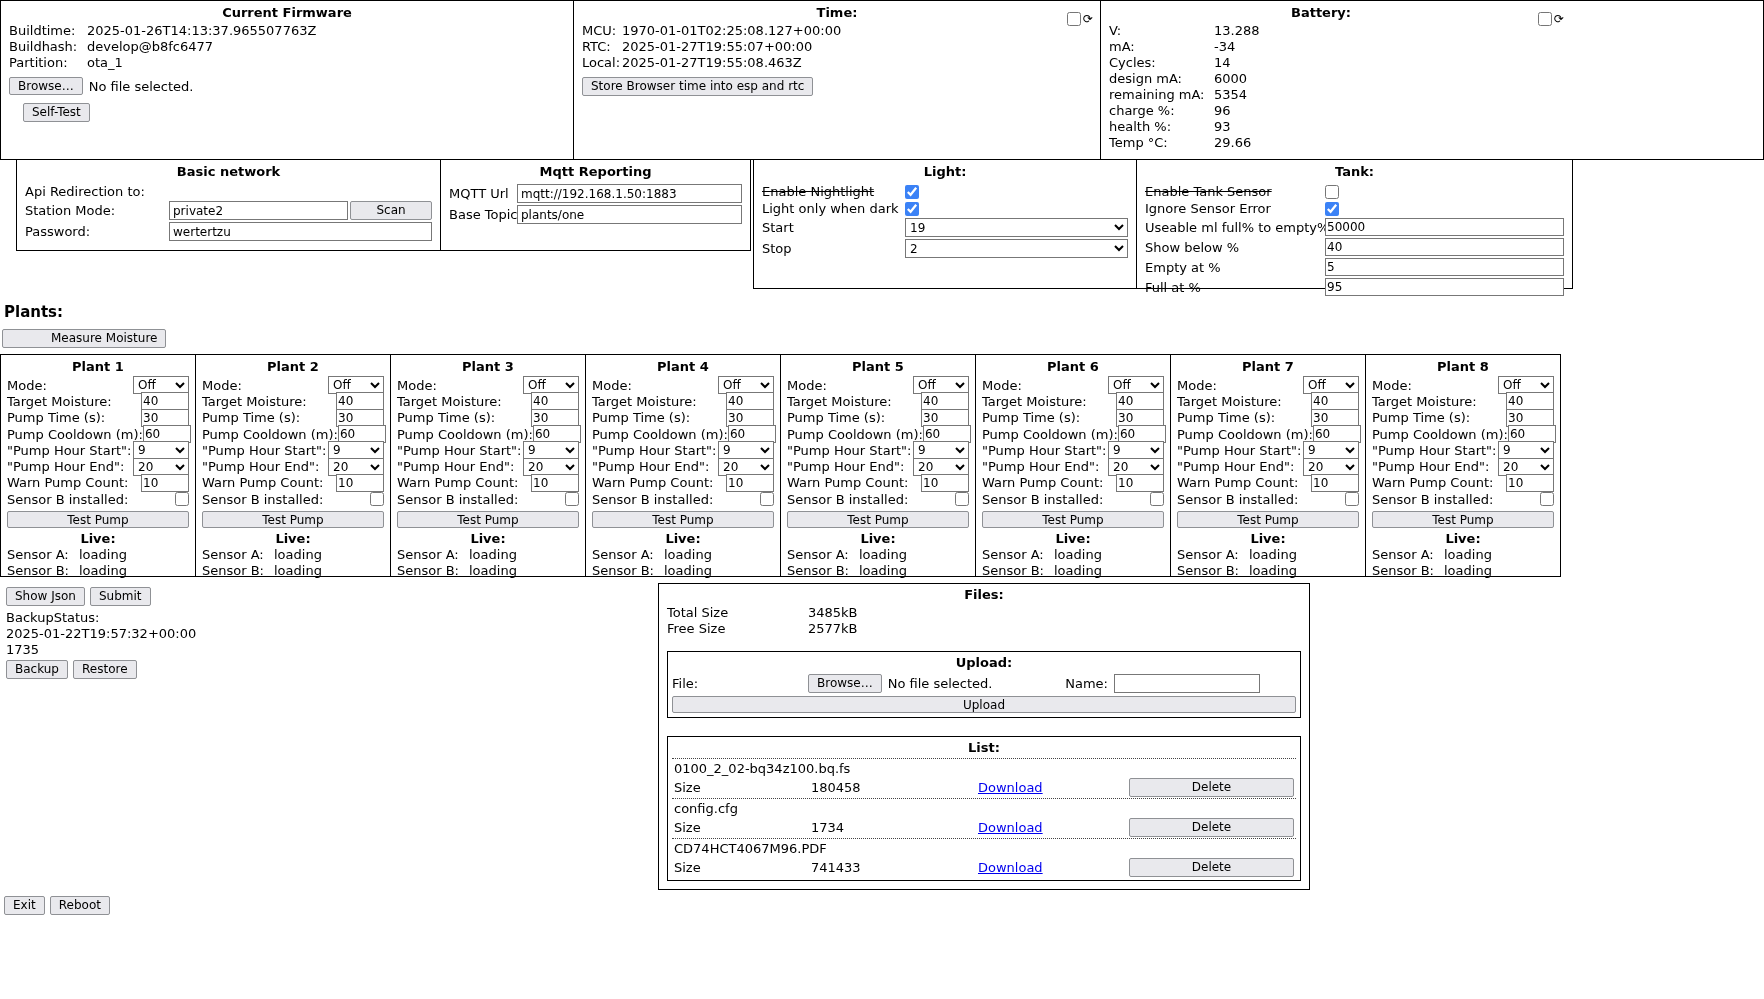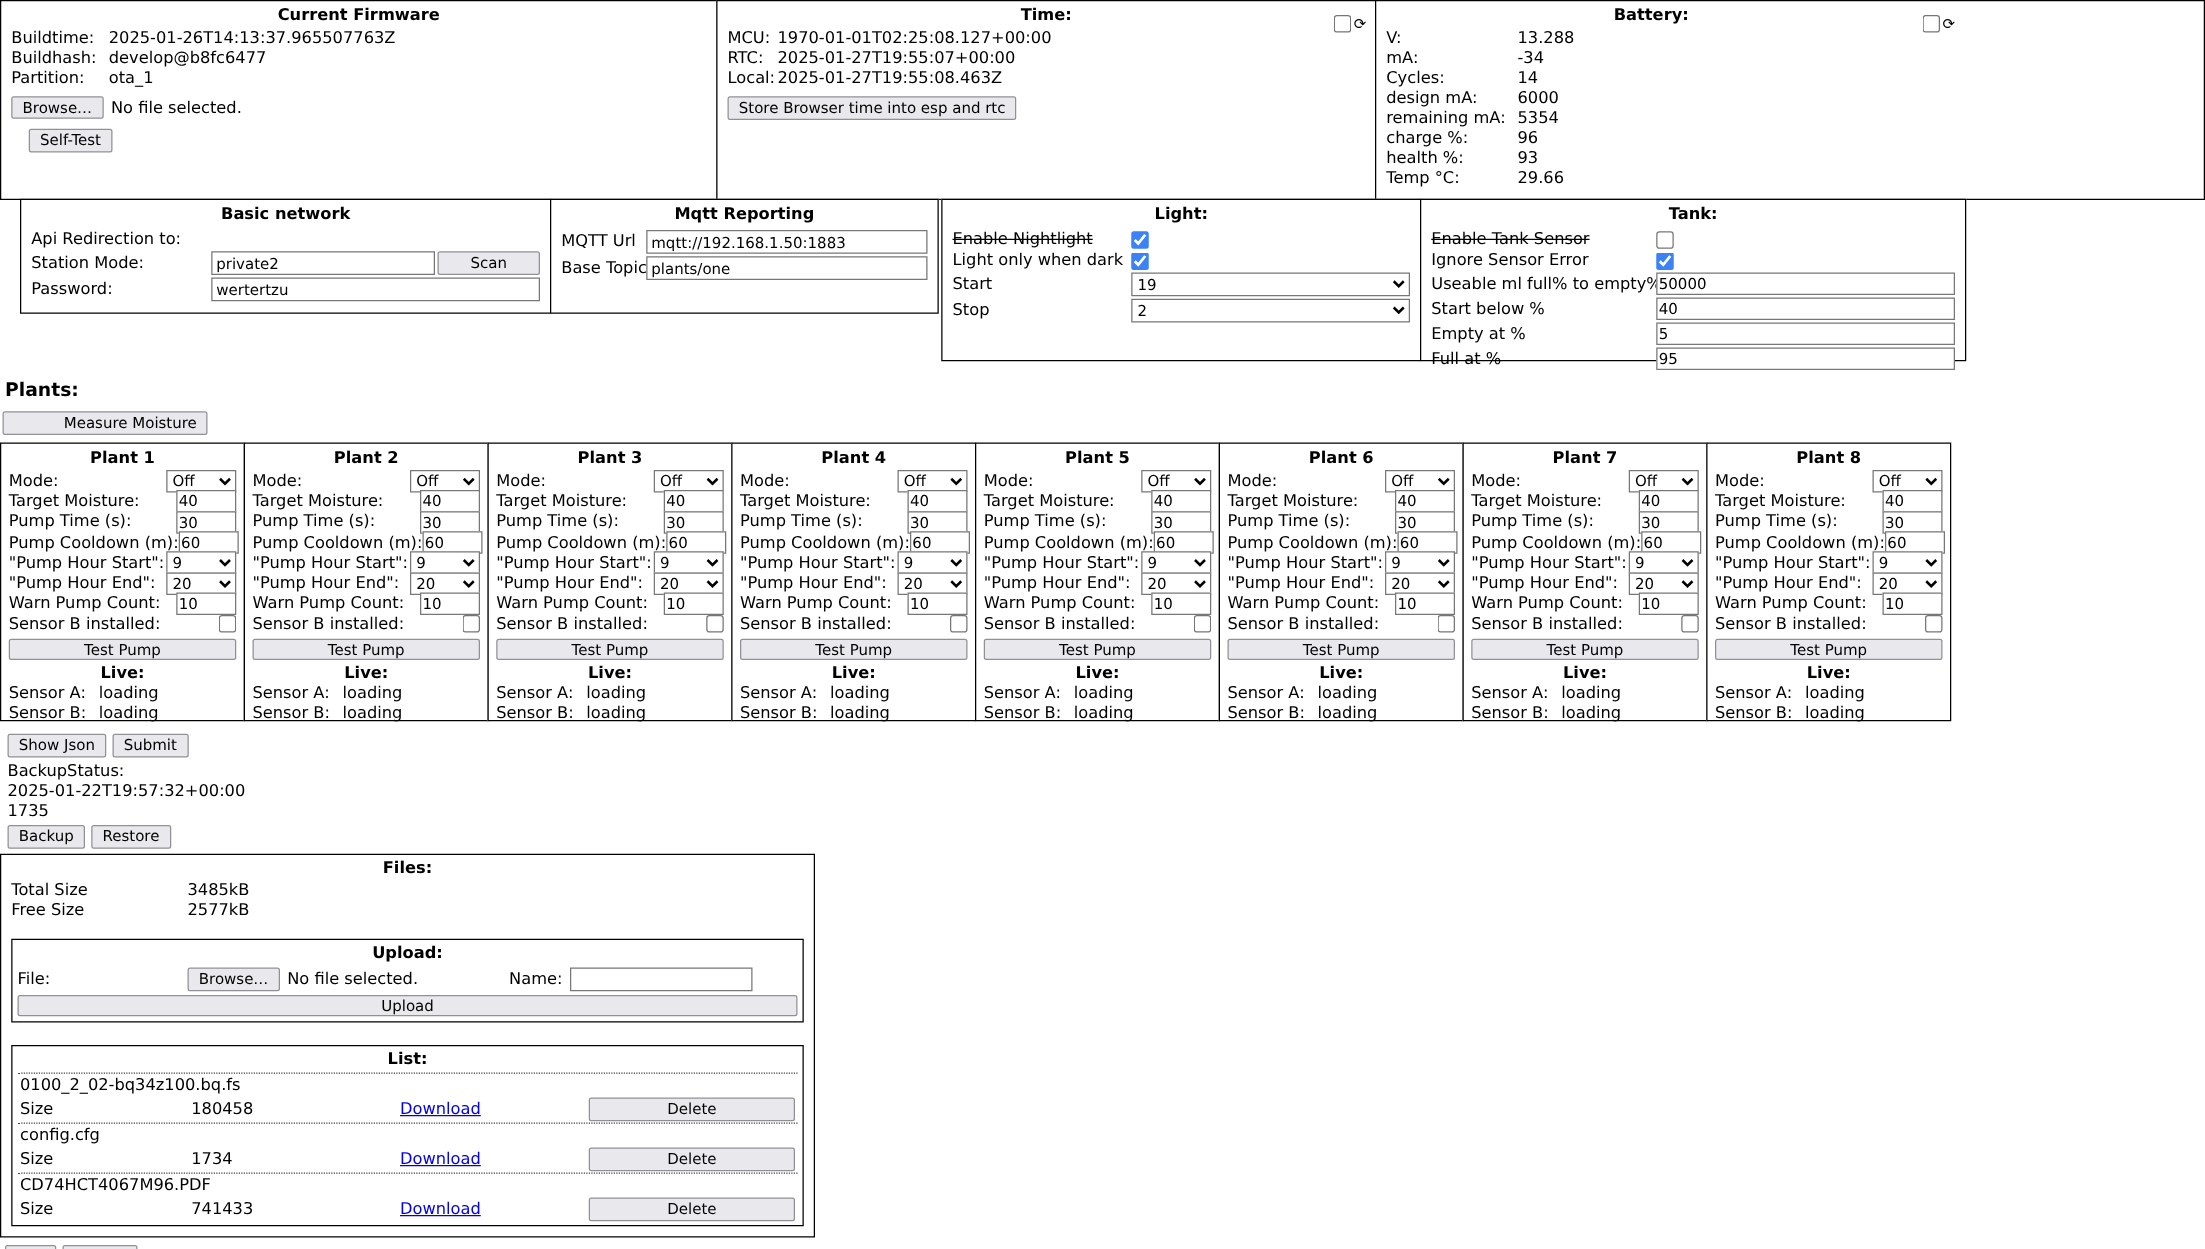--- a/index.html
+++ b/index.html
@@ -65,21 +65,21 @@
   .p-row { display:flex; justify-content:space-between; align-items:center; height:16.3px; white-space:nowrap; }
   .p-label { flex:0 0 auto; }
   .sel  { width:56px; height:18px; }
   .num  { width:48px; }
   .test-pump { display:block; width:100%; margin:4px 0 2px 0; height:17px; }
   .live-title { text-align:center; font-weight:bold; padding:1px 0; }
   .s-row { display:flex; line-height:16px; white-space:nowrap; }
   .s-label { width:72px; flex:0 0 auto; }
 
   
-  .bottom { margin-top:6px;flex-direction:column; }
+  .bottom { margin-top:6px; }
   .left-col { width:658px; padding:2px 0 0 6px; }
   .btn-row { display:flex; gap:5px; margin:2px 0 4px 0; }
   .backup-line { line-height:16px; }
   .files { width:652px; min-height:281px; padding:2px 8px 8px 8px; }
   .files-summary .kv-label { width:141px; }
   .inner-box { border:1px solid #000; padding:2px 4px 4px 4px; margin-top:14px; }
   .upload-row { display:flex; align-items:center; margin:1px 0 3px 0; white-space:nowrap; }
   .u-file-label { width:136px; flex:0 0 auto; }
   .u-nofile { margin-left:6px; }
   .u-name-label { margin-left:auto; }
@@ -277,21 +277,21 @@
     </div>
     <div class="form-row">
       <span class="form-label">Ignore Sensor Error</span>
       <input type="checkbox" checked="" style="">
     </div>
     <div class="form-row">
       <span class="form-label">Useable ml full% to empty%</span>
       <input type="number" class="grow" value="50000" style="">
     </div>
     <div class="form-row">
-      <span class="form-label">Start below %</span>
+      <span class="form-label">Show below %</span>
       <input type="number" class="grow" value="40" style="">
     </div>
     <div class="form-row">
       <span class="form-label">Empty at %</span>
       <input type="number" class="grow" value="5" style="">
     </div>
     <div class="form-row">
       <span class="form-label">Full at %</span>
       <input type="number" class="grow" value="95" style="">
     </div>

